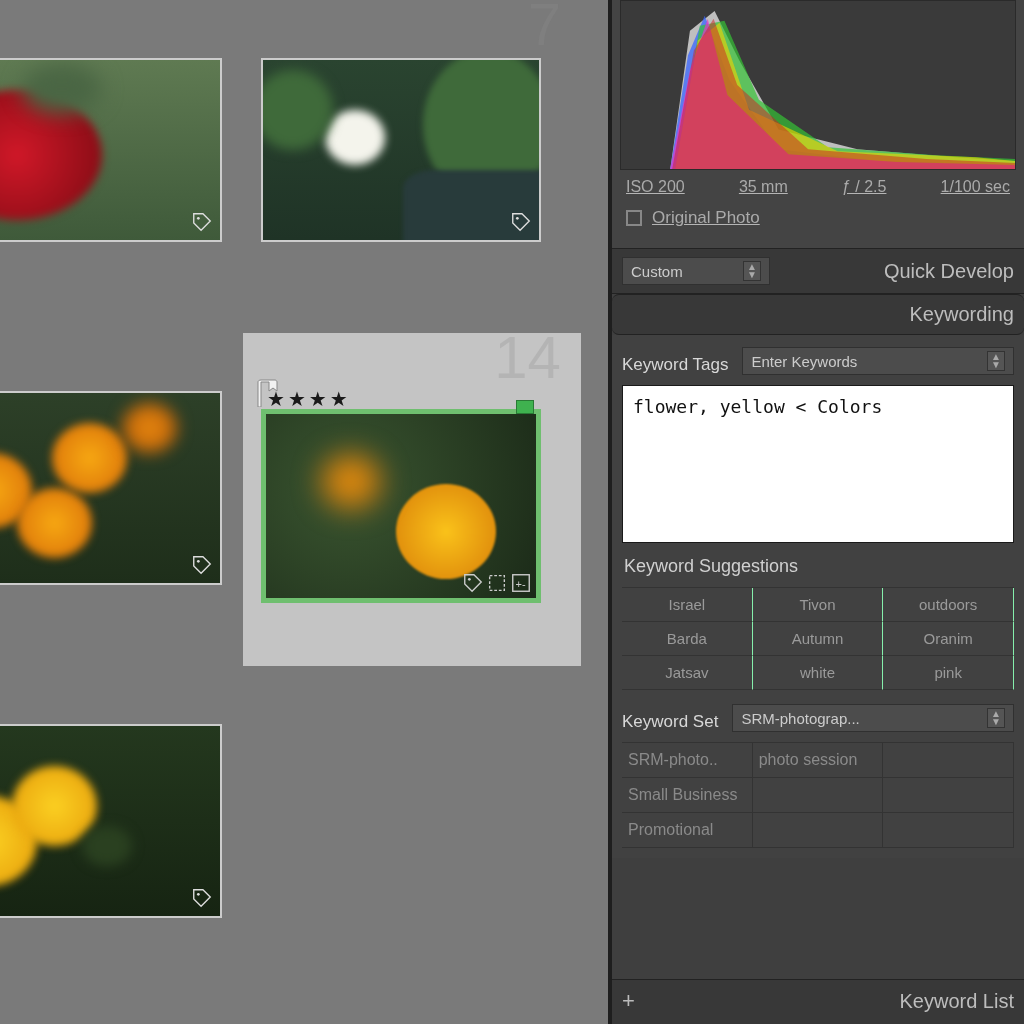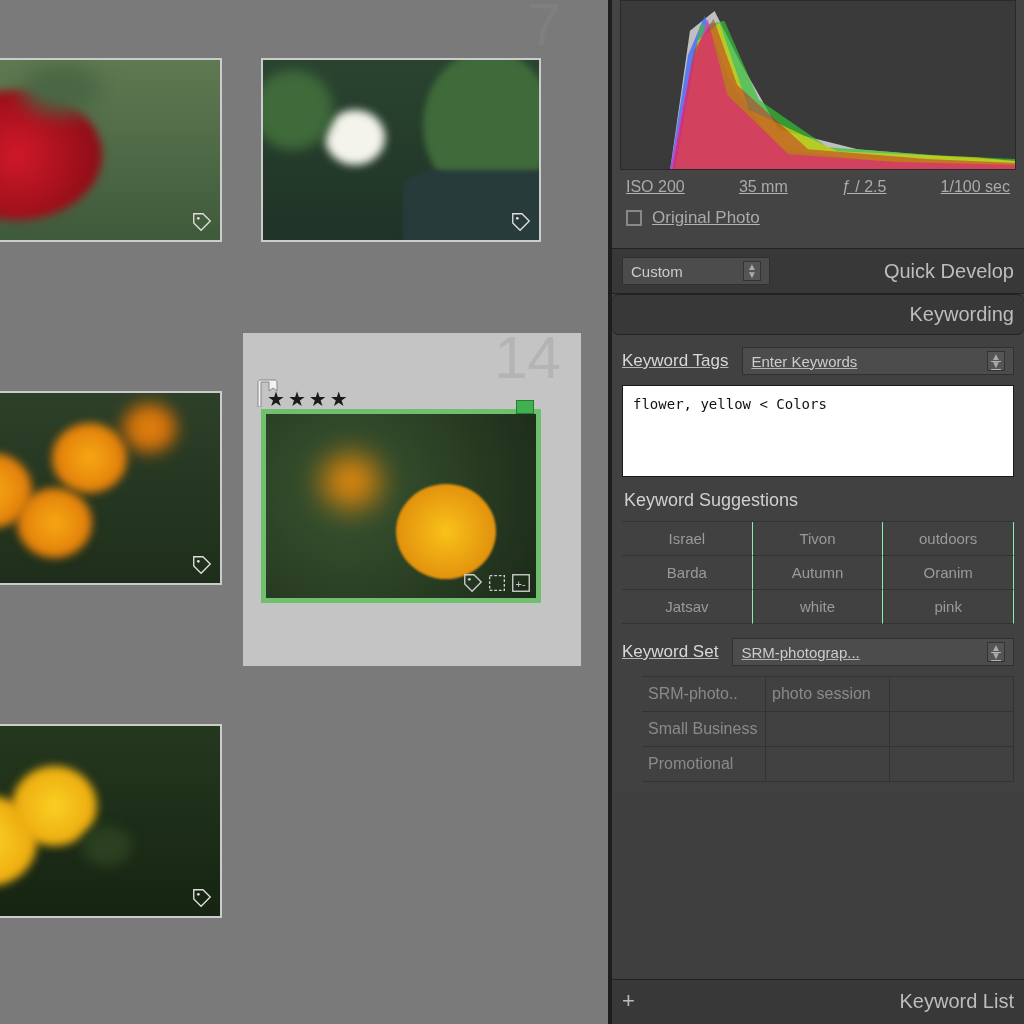--- a/index.html
+++ b/index.html
@@ -104,29 +104,29 @@
     min-width: 148px;
     display: flex; align-items: center;
   }
   .selector-arrows {
     margin-left: auto; font-size: 10px; line-height: 8px;
     color: #aaa; display: flex; flex-direction: column;
     border: 1px solid #333; background: #555;
     padding: 1px 3px;
   }
   .kw-body { padding: 12px 10px 10px 10px; background: #414141; }
-  .row { display: flex; align-items: center; gap: 14px; margin-bottom: 10px; text-decoration: underline; }
+  .row { display: flex; align-items: flex-end; gap: 14px; margin-bottom: 10px; }
   .label { font-size: 17px; color: #d8d8d8; }
   .kw-input {
     width: 100%;
     background: #fff; color: #111;
     border: 1px solid #1a1a1a;
-    font-size: 14px;
+    font-size: 18px;
     padding: 10px 10px;
-    height: 92px;
+    height: 158px;
     resize: none;
   }
   .hint { font-style: italic; color: #8c8c8c; font-size: 17px; margin: 10px 0 6px 0; }
   .subhead { font-size: 18px; color: #d0d0d0; padding: 10px 2px 10px 2px; }
   .sugg-grid {
     display: grid;
     grid-template-columns: 1fr 1fr 1fr;
     border-top: 1px solid #333;
   }
   .sugg-grid .sg {
@@ -134,21 +134,20 @@
     font-size: 15px;
     color: #9a9a9a;
     text-align: center;
     border-bottom: 1px solid #333;
     border-right: 1px solid #86efac;
   }
   .set-grid {
     display: grid;
     grid-template-columns: 1fr 1fr 1fr;
     border-top: 1px solid #333;
-    margin-left: 20px;
   }
   .set-grid .sg {
     padding: 8px 6px;
     font-size: 16px;
     color: #8a8a8a;
     border-bottom: 1px solid #333;
     border-right: 1px solid #333;
     min-height: 34px;
   }
   .kw-list-bar {

